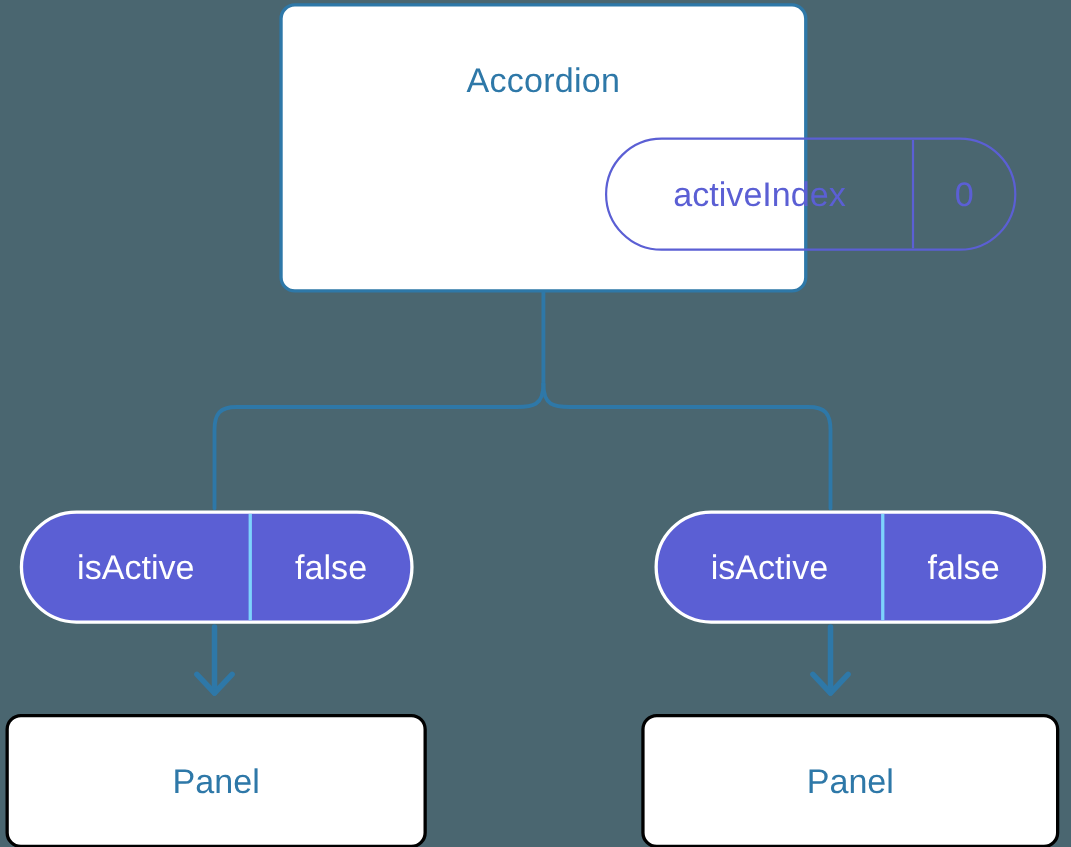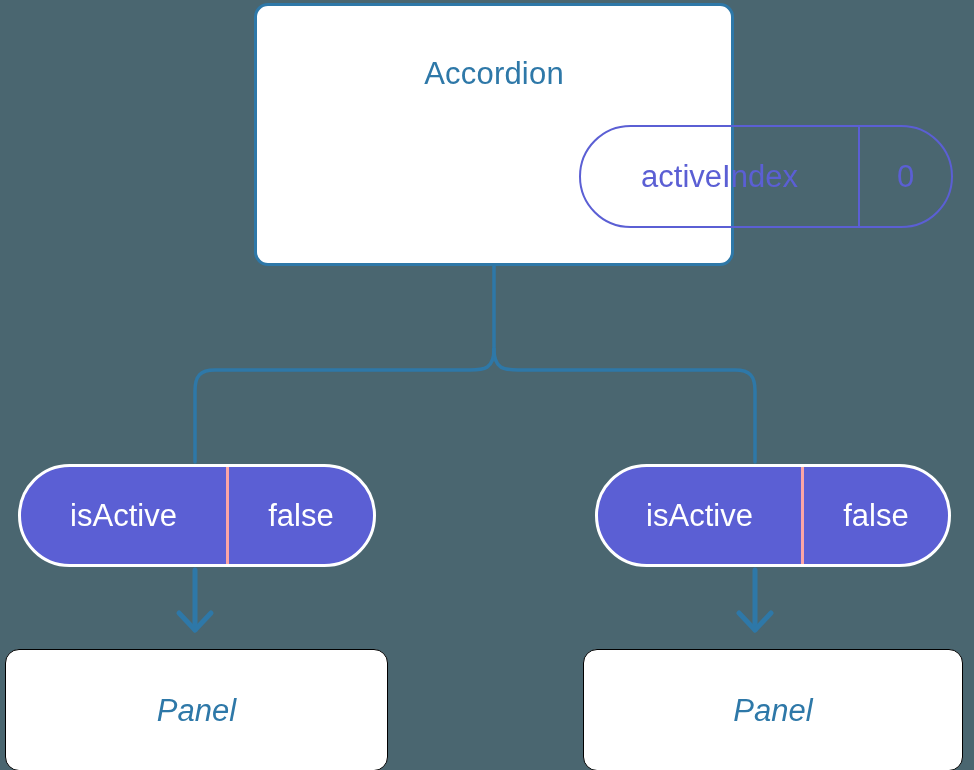--- a/index.html
+++ b/index.html
@@ -67,21 +67,21 @@
   .pill-key, .pill-val {
     display: flex;
     align-items: center;
     justify-content: center;
     box-sizing: border-box;
     line-height: 1;
   }
 
   #root-pill {
     position: absolute;
-    left: 322px;
+    left: 293px;
     top: 119px;
     width: 374px;
     height: 103px;
     border: 2px solid #5b5fd4;
     background: transparent;
     text-align: center;
   }
   #root-pill .pill-key {
     width: 279px;
     color: #5b5fd4;
@@ -97,21 +97,21 @@
   
   .pill-filled {
     position: absolute;
     height: 103px;
     border: 3px solid #ffffff;
     background: #5b5fd4;
   }
   .pill-filled .pill-key {
     color: #ffffff;
     font-size: 31px;
-    border-right: 3px solid #fca5a5;
+    border-right: 3px solid #7dd3fc;
   }
   .pill-filled .pill-val {
     flex: 1;
     color: #ffffff;
     font-size: 31px;
   }
 
   #pill-left {
     left: 18px;
     top: 464px;
@@ -123,31 +123,30 @@
     left: 595px;
     top: 464px;
     width: 356px;
   }
   #pill-right .pill-key { width: 206px; }
 
   
   .panel-card {
     position: absolute;
     background: #ffffff;
-    border: 1px solid #000000;
+    border: 3px solid #000000;
     border-radius: 14px;
     box-sizing: border-box;
     display: flex;
     align-items: center;
     justify-content: center;
     color: #2e78a8;
     font-size: 31px;
     line-height: 1;
     height: 122px;
-    font-style: italic;
   }
   #panel-left  { left: 5px;   top: 649px; width: 383px; }
   #panel-right { left: 583px; top: 649px; width: 380px; }
 </style>
 </head>
 <body>
 
 <div id="stage">
 
   <svg id="connectors" viewBox="0 0 974 770" width="974" height="770">

